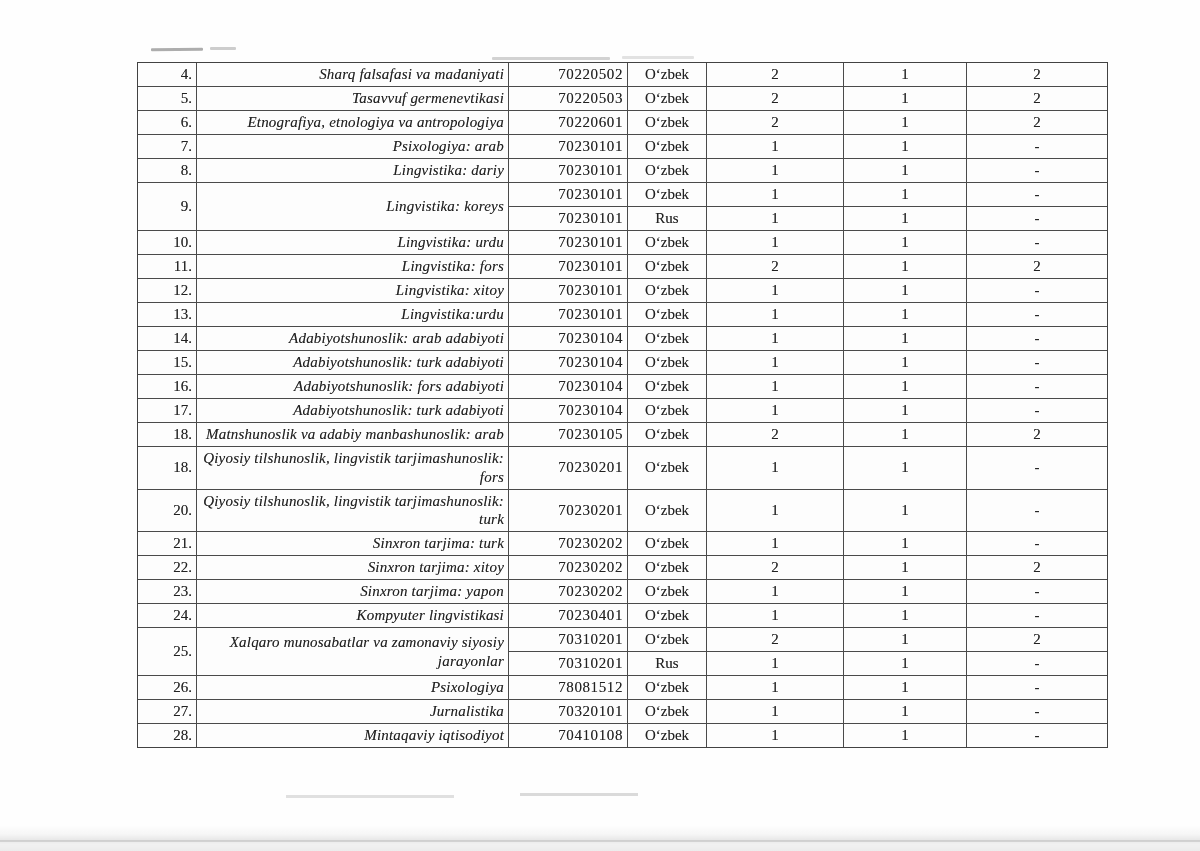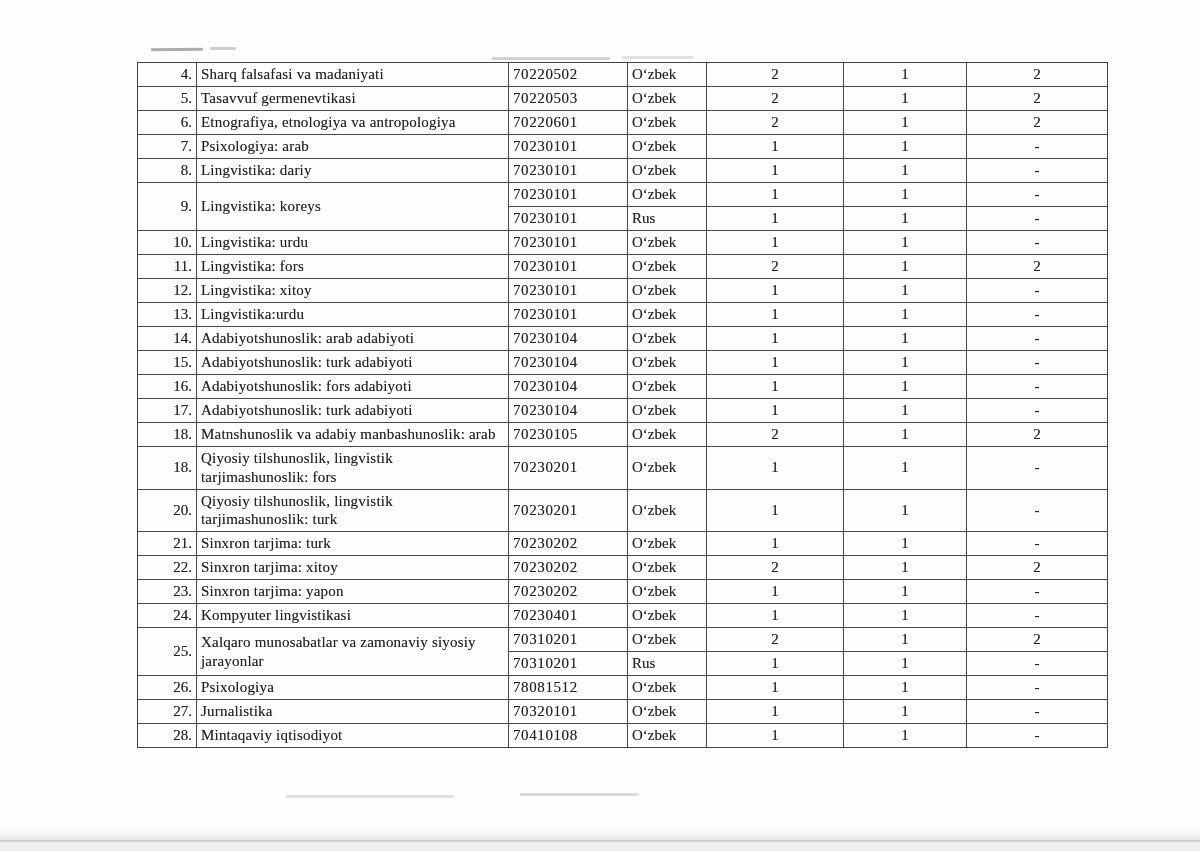--- a/index.html
+++ b/index.html
@@ -28,23 +28,23 @@
     text-shadow: 0 0 0.6px rgba(40,40,40,0.45);
   }
   #quota-table td {
     border: 1px solid var(--border, #4a4a4a);
     padding: 2px 4px;
     vertical-align: middle;
     background: #fdfdfd;
   }
   #quota-table tr { height: 24px; }
   td.col-no   { text-align: right; padding-right: 6px; }
-  td.col-name { text-align: left; padding-left: 9px; line-height: 1.25; letter-spacing: 0.2px; }
-  td.col-code { text-align: left; letter-spacing: 0.6px; }
-  td.col-lang { text-align: left; }
+  td.col-name { text-align: right; padding-left: 9px; line-height: 1.25; letter-spacing: 0.2px; font-style: italic; }
+  td.col-code { text-align: right; letter-spacing: 0.6px; }
+  td.col-lang { text-align: center; }
   td.col-num  { text-align: center; }
   
   #quota-table { outline: 1px solid rgba(60,60,60,0.55); outline-offset: -1px; }
 
   
   .artifact { position: absolute; pointer-events: none; }
   .dash { background: rgba(75,75,75,0.45); height: 3px; border-radius: 1px; }
   #top-dash-1 { left: 151px; top: 48px;  width: 52px; transform: rotate(-0.6deg); }
   #top-dash-2 { left: 210px; top: 47px;  width: 26px; opacity: 0.6; }
   #top-dash-3 { left: 492px; top: 57px;  width: 118px; opacity: 0.55; }

